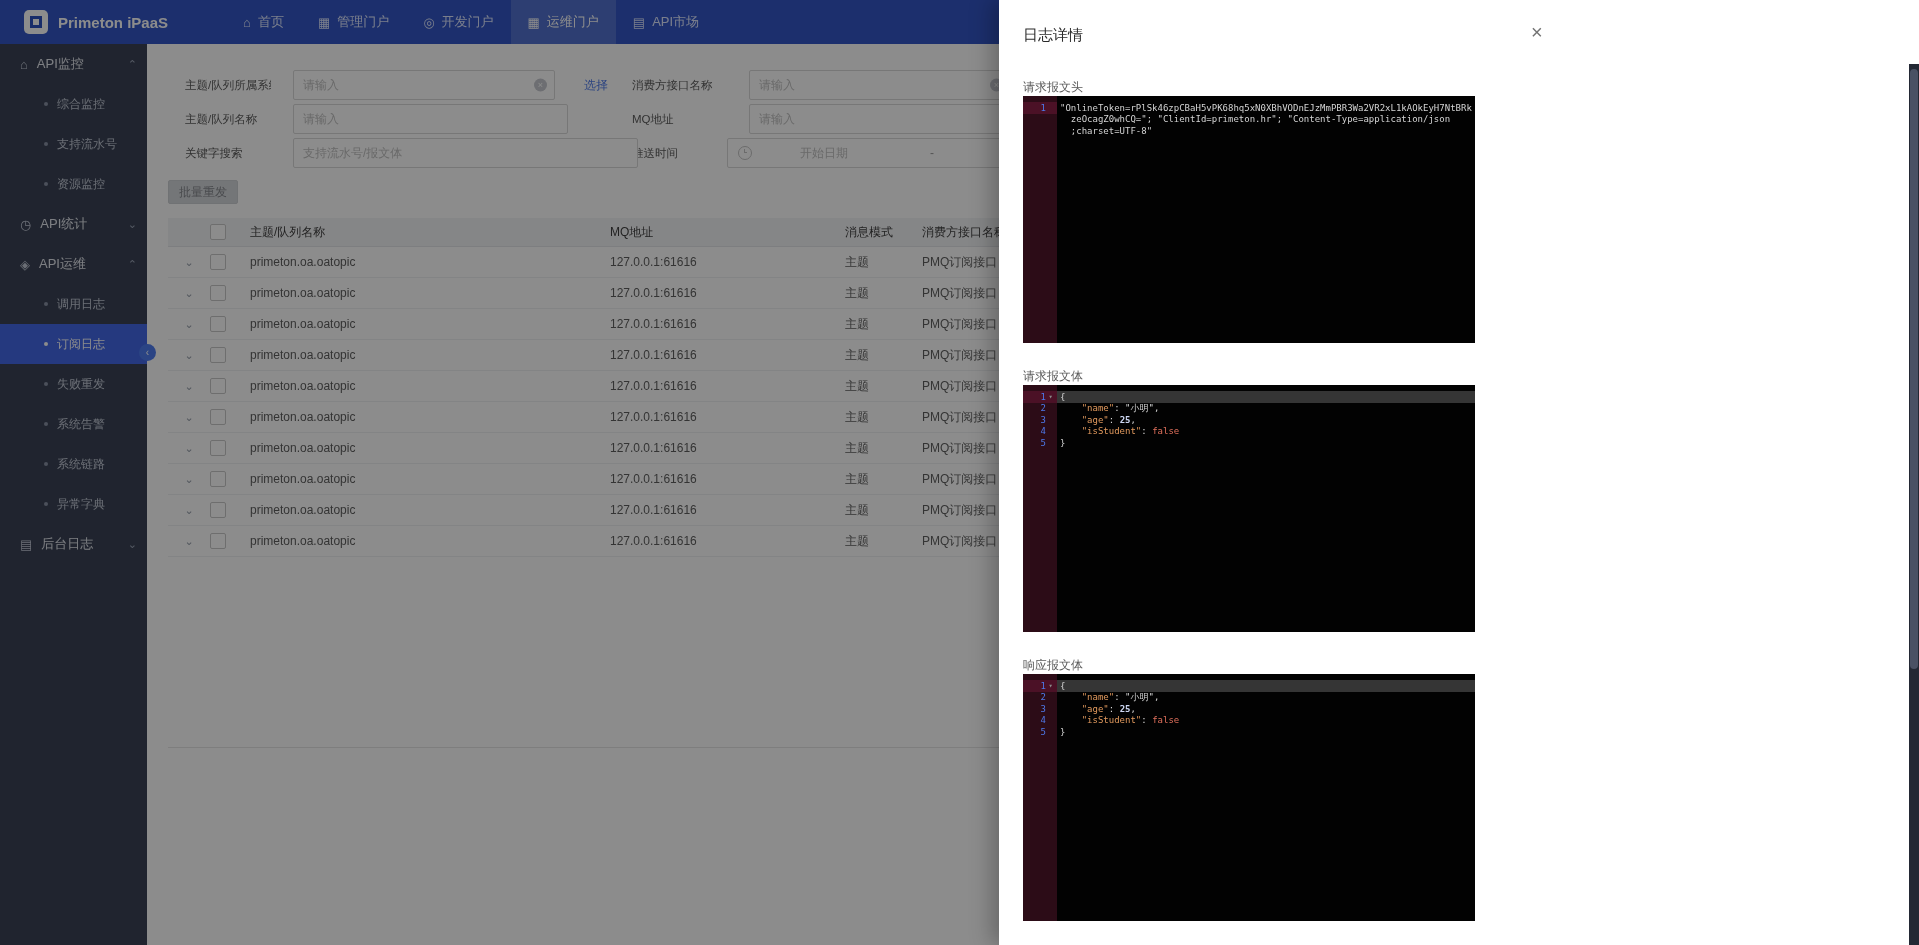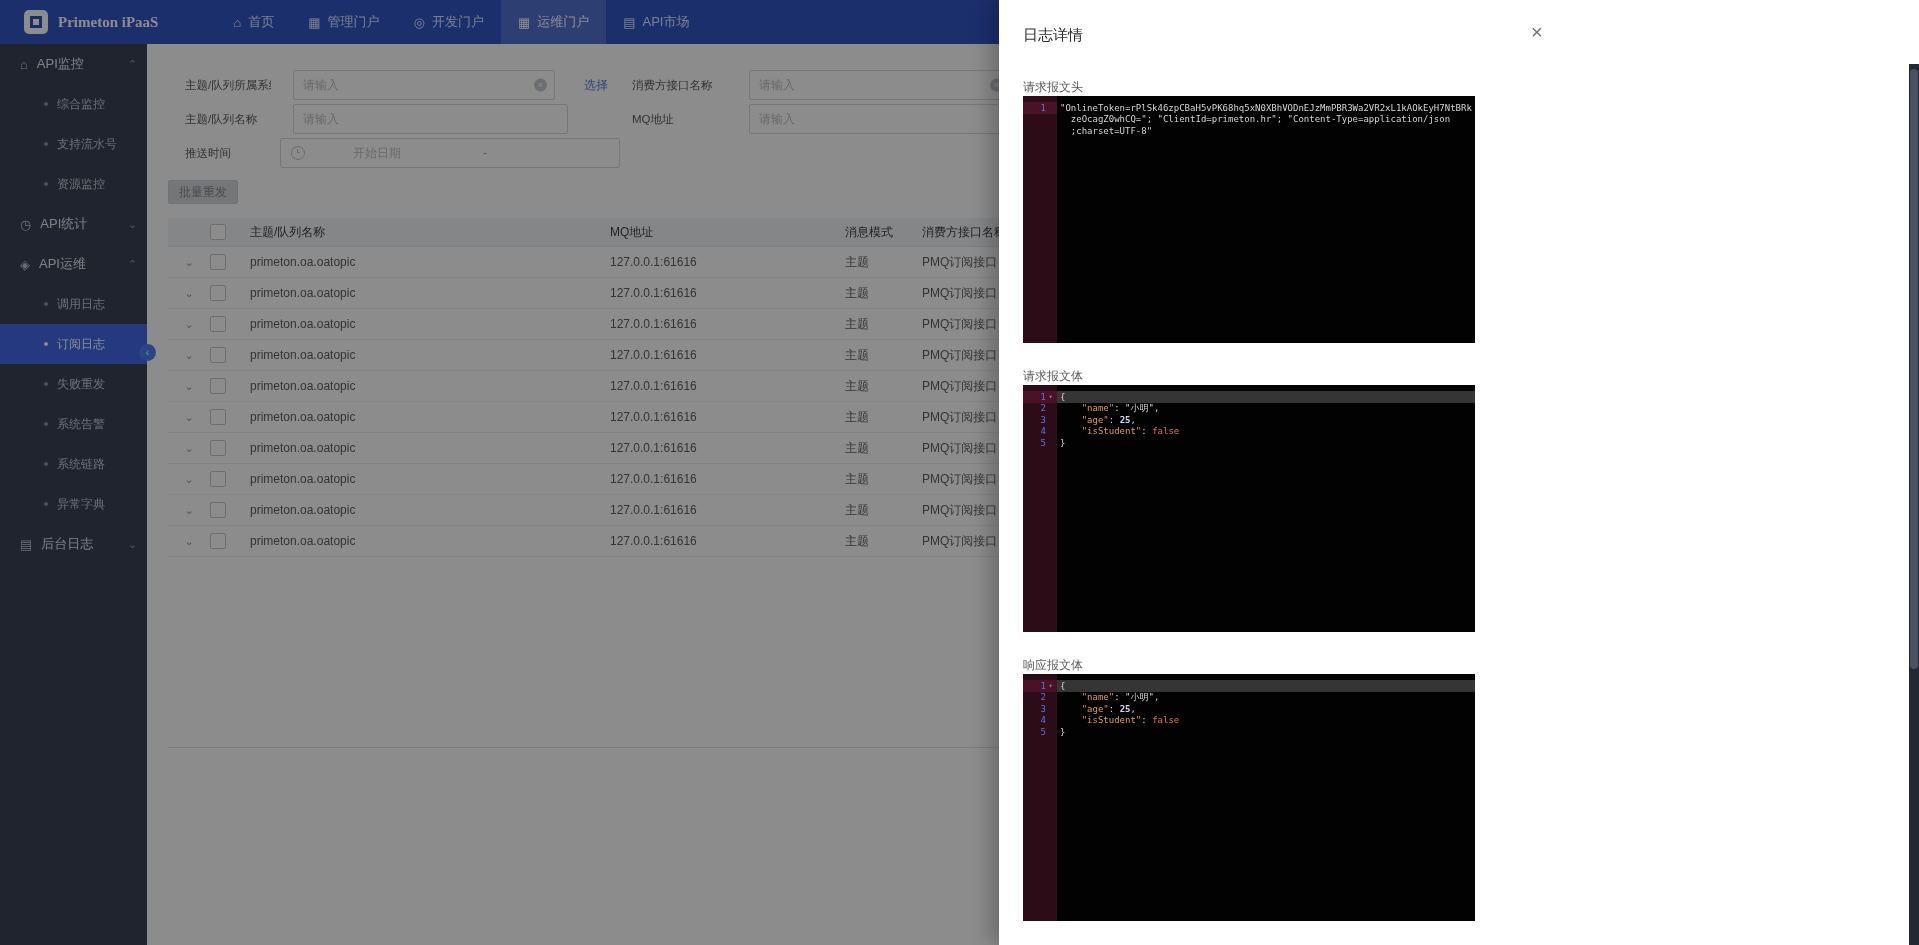--- a/index.html
+++ b/index.html
@@ -6,21 +6,21 @@
   body{width:1919px;height:945px;position:relative;overflow:hidden;background:#fff;
        font-family:"Liberation Sans","DejaVu Sans",sans-serif;}
 
   
   .navbar{position:absolute;top:0;left:0;right:0;height:44px;background:#3357c6;
           display:flex;align-items:center;z-index:1;}
   .logo{display:flex;align-items:center;gap:10px;padding:0 20px 0 24px;cursor:pointer;}
   .logo-mark{width:24px;height:24px;background:#fff;border-radius:5px;display:flex;
              align-items:center;justify-content:center;}
   .logo-inner{width:12px;height:12px;border:3px solid #2c50c0;box-sizing:border-box;}
-  .logo-text{color:#fff;font-weight:bold;font-size:15px;white-space:nowrap;font-family:Liberation Serif, serif;}
+  .logo-text{color:#fff;font-weight:bold;font-size:15px;white-space:nowrap;}
   .nav-items{display:flex;height:100%;margin-left:38px;}
   .nav-item{display:flex;align-items:center;gap:7px;padding:0 17px;color:#dfe6ff;
             font-size:13px;cursor:pointer;white-space:nowrap;}
   .nav-item.active{background:rgba(255,255,255,0.16);color:#fff;}
   .nav-icon{font-size:13px;line-height:1;}
 
   
   .sidebar{position:absolute;top:44px;left:0;bottom:0;width:147px;background:#3b4356;z-index:1;}
   .side-group{height:40px;display:flex;align-items:center;padding:0 10px 0 20px;
               font-size:13px;color:#e4e7ee;gap:9px;cursor:pointer;}
@@ -241,20 +241,26 @@
         </span>
       </div>
       <div class="fg2">
         <span class="flabel lab2">MQ地址</span>
         <span class="inputwrap">
           <input class="inp w262" placeholder="请输入" style="">
         </span>
       </div>
     </div>
     <div class="frow">
+      <div class="fg1">
+        <span class="flabel lab1">关键字搜索</span>
+        <span class="inputwrap">
+          <input class="inp w345" placeholder="支持流水号/报文体" style="">
+        </span>
+      </div>
       <div class="fg2">
         <span class="flabel lab2">推送时间</span>
         <span class="datebox">
           <span class="clock-icon"></span>
           <span class="date-ph">开始日期</span>
           <span class="date-sep">-</span>
         </span>
       </div>
     </div>
   </div>

